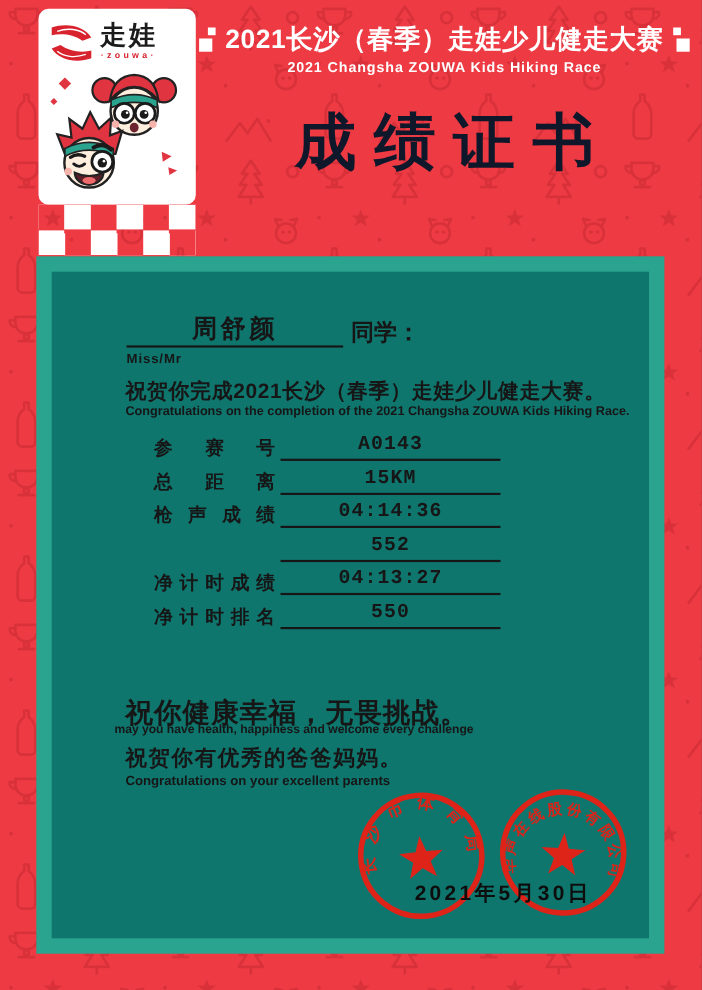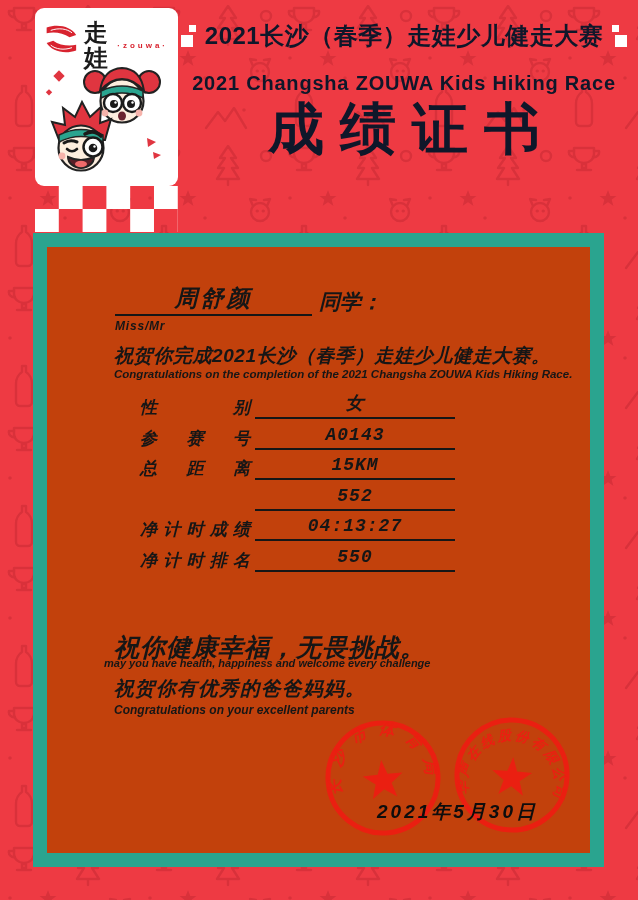--- a/index.html
+++ b/index.html
@@ -10,47 +10,47 @@
     -webkit-font-smoothing:antialiased;
   }
   .bgpattern{position:absolute;left:0;top:0;z-index:0;}
 
   
   .logo-card{
     position:absolute;left:35px;top:8px;width:143px;height:178px;
     background:#fff;border-radius:9px;z-index:3;
   }
   .logo-row{position:absolute;left:10px;top:14px;width:123px;display:flex;align-items:flex-start;gap:6px;}
-  .brand-col{display:flex;flex-direction:row;align-items:center;margin-top:-2px;}
+  .brand-col{display:flex;flex-direction:column;align-items:center;margin-top:-2px;}
   .brand-cn{font-size:24px;font-weight:bold;color:#1b1b1b;letter-spacing:2px;line-height:1.05;}
   .brand-en{font-size:8px;font-weight:bold;color:#d8232f;letter-spacing:3px;margin-top:1px;}
   .mascots{position:absolute;left:0;top:52px;}
 
   .checker{
     position:absolute;left:35px;top:186px;width:143px;height:46px;z-index:3;
     background:repeating-conic-gradient(#ffffff 0% 25%, rgba(255,255,255,0) 0% 50%) 0 0 / 47.6px 46px;
   }
 
   
-  .header{position:absolute;left:178px;top:20px;width:452px;z-index:2;text-align:center;color:#0f172a;}
+  .header{position:absolute;left:178px;top:20px;width:452px;z-index:2;text-align:center;color:#ffffff;}
   .title-row{display:flex;align-items:center;justify-content:center;gap:9px;}
   .event-title{font-size:24px;font-weight:bold;letter-spacing:0.5px;white-space:nowrap;}
-  .event-subtitle{font-size:20px;font-weight:bold;letter-spacing:0.8px;margin-top:20px;}
+  .event-subtitle{font-size:13px;font-weight:bold;letter-spacing:0.8px;margin-top:1px;}
   .brk{position:relative;width:15px;height:26px;display:inline-block;flex:0 0 15px;}
   .brk::before{content:"";position:absolute;width:7px;height:7px;background:#fff;top:2px;right:0;}
   .brk::after{content:"";position:absolute;width:12px;height:12px;background:#fff;bottom:2px;left:0;}
   .brk.r::before{right:auto;left:0;}
   .brk.r::after{left:auto;right:0;}
   .cert-head{position:absolute;left:178px;top:98px;width:452px;z-index:2;text-align:center;color:#0f172a;}
   .cert-title{font-size:56px;font-weight:bold;letter-spacing:16px;text-indent:16px;line-height:1.1;}
   .cert-subtitle{font-size:15px;font-weight:bold;letter-spacing:3.5px;margin-top:4px;}
 
   
   .frame{position:absolute;left:33px;top:233px;width:571px;height:634px;background:#2aa48f;z-index:2;}
-  .paper{position:absolute;left:14px;top:14px;right:14px;bottom:14px;background:#c2410c;color:#161616;font-style:italic;}
+  .paper{position:absolute;left:14px;top:14px;right:14px;bottom:14px;background:#0f766e;color:#161616;}
 
   .name-line{position:absolute;left:68px;top:36px;width:197px;text-align:center;
     font-size:23px;font-weight:bold;letter-spacing:3px;}
   .name-underline{position:absolute;left:68px;top:67px;width:197px;border-top:2px solid #161616;}
   .suffix{position:absolute;left:272px;top:41px;font-size:21px;font-weight:bold;}
   .missmr{position:absolute;left:68px;top:72px;font-size:12px;font-weight:bold;letter-spacing:0.8px;}
 
   .congrats-cn{position:absolute;left:67px;top:96px;font-size:19px;font-weight:bold;letter-spacing:0.6px;white-space:nowrap;}
   .congrats-en{position:absolute;left:67px;top:121px;font-size:11.5px;font-weight:bold;white-space:nowrap;}
 
@@ -186,30 +186,30 @@
       <div class="name-line">周舒颜</div>
       <div class="name-underline"></div>
       <div class="suffix">同学：</div>
       <div class="missmr">Miss/Mr</div>
 
       <div class="congrats-cn">祝贺你完成2021长沙（春季）走娃少儿健走大赛。</div>
       <div class="congrats-en">Congratulations on the completion of the 2021 Changsha ZOUWA Kids Hiking Race.</div>
 
       <div class="fields">
         <div class="frow">
-          <div class="flabel">性别</div>
-          <div class="fvalue">女</div>
-        </div>
-        <div class="frow">
           <div class="flabel">参赛号</div>
           <div class="fvalue">A0143</div>
         </div>
         <div class="frow">
           <div class="flabel">总距离</div>
           <div class="fvalue">15KM</div>
+        </div>
+        <div class="frow">
+          <div class="flabel">枪声成绩</div>
+          <div class="fvalue">04:14:36</div>
         </div>
         <div class="frow">
           <div class="fvalue">552</div>
         </div>
         <div class="frow">
           <div class="flabel">净计时成绩</div>
           <div class="fvalue">04:13:27</div>
         </div>
         <div class="frow">
           <div class="flabel">净计时排名</div>

